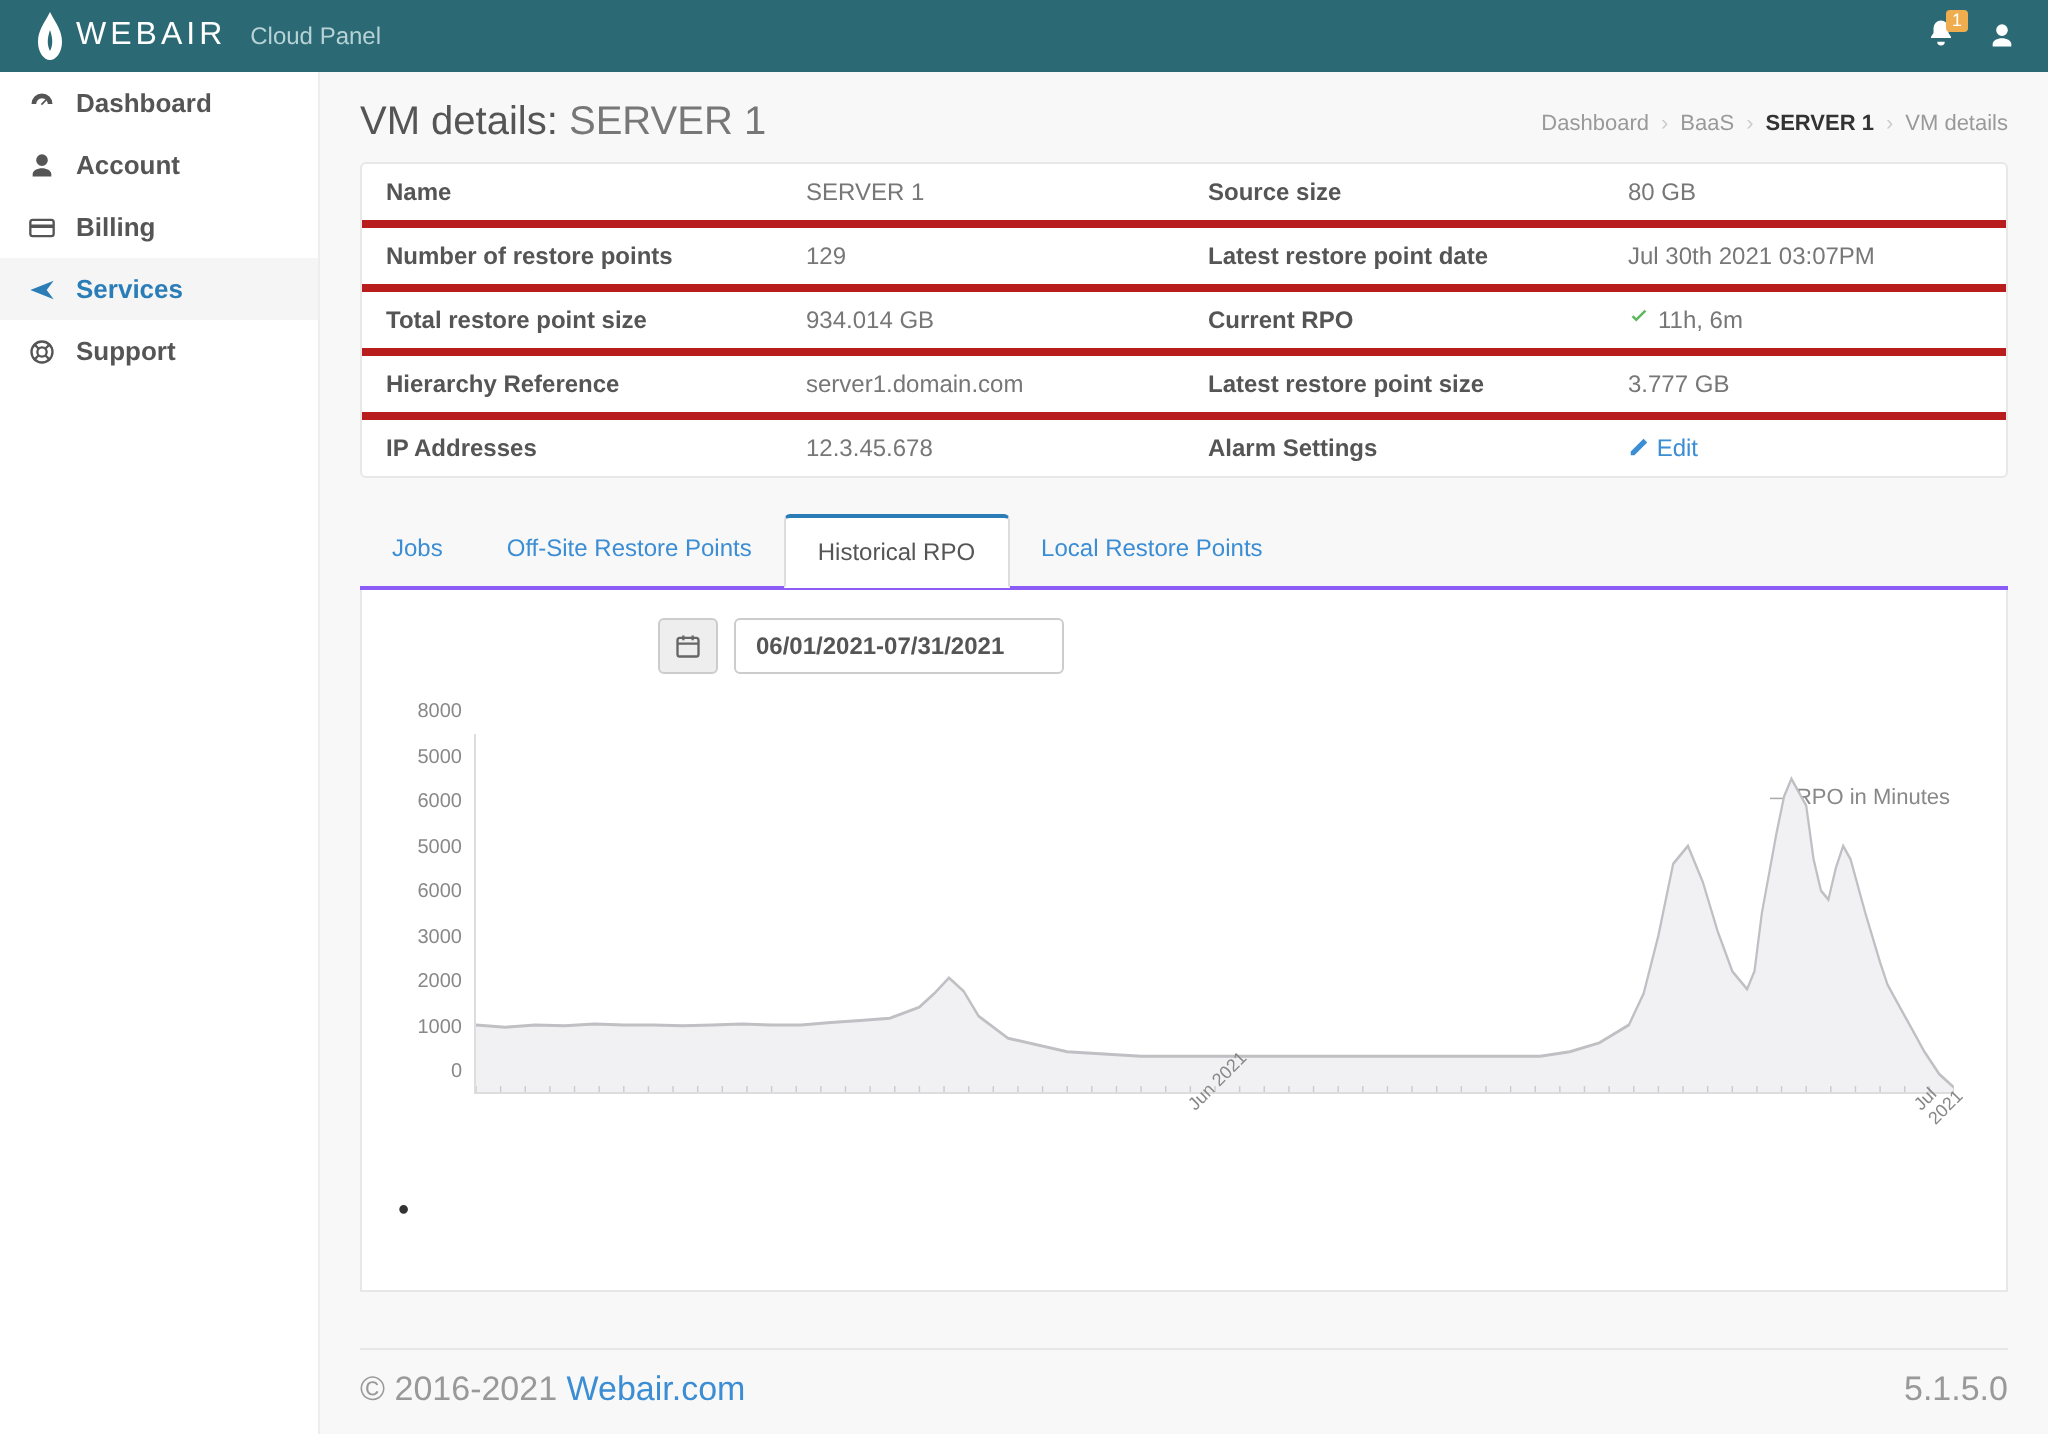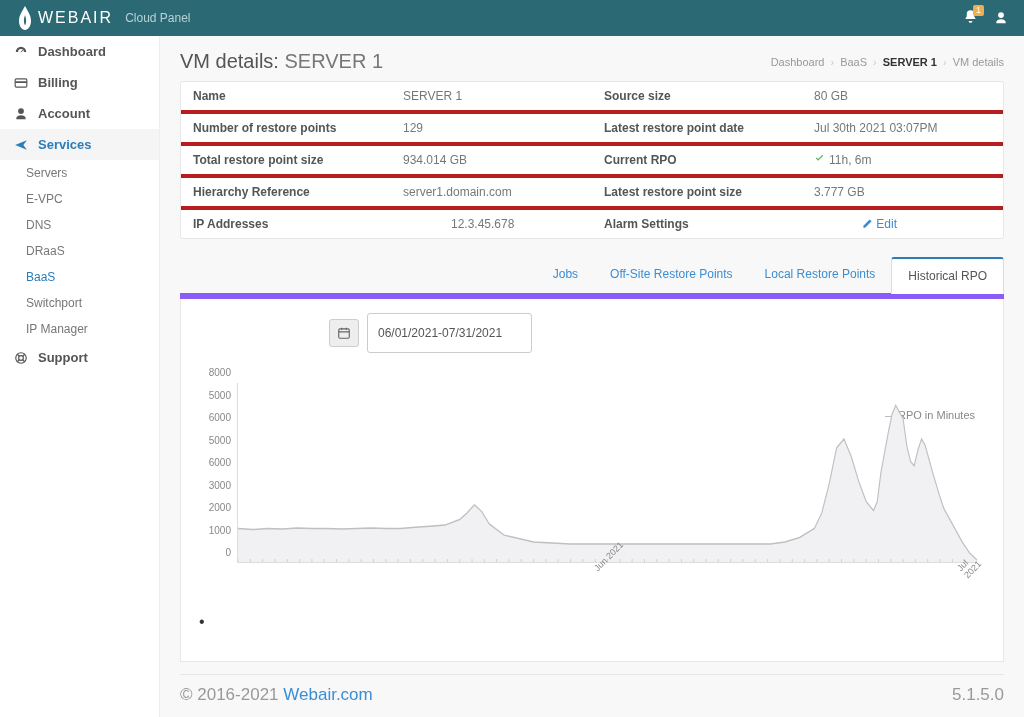--- a/index.html
+++ b/index.html
@@ -34,37 +34,37 @@
   .breadcrumb { font-size: 11px; color: #999; }
   .breadcrumb .bc { color: #999; }
   .breadcrumb .bc.cur { color: #333; font-weight: bold; }
   .breadcrumb .sep { margin: 0 6px; color: #ccc; }
   
   
   .card { background: #fff; border: 1px solid #e7e7e7; border-radius: 3px; }
   .details { display: flex; }
   .det-col { flex: 1; }
   .det-row { display: flex; align-items: center; padding: 7px 12px; border-bottom: 4px solid #b91c1c; }
-  .det-row:last-child { border-bottom: none; gap: 48px; }
+  .det-row:last-child { border-bottom: none; }
   .det-label { width: 210px; font-weight: bold; font-size: 12px; color: #555; }
   .det-val { font-size: 12px; color: #777; }
   .det-val a { color: #3b8dd4; text-decoration: none; cursor: pointer; }
   .rpo-check { color: #5cb85c; margin-right: 4px; }
   
   
   .tabs-wrap { margin-top: 18px; }
-  .tabs { display: flex; border-bottom: 6px solid #8b5cf6; justify-content: flex-end; }
+  .tabs { display: flex; border-bottom: 2px solid #8b5cf6; }
   .tab { padding: 10px 16px; font-size: 12px; color: #3b8dd4; cursor: pointer; }
   .tab.active { color: #555; border: 1px solid #ddd; border-bottom: 1px solid #fff; border-top: 2px solid #2b7db8; background: #fff; margin-bottom: -1px; border-radius: 3px 3px 0 0; }
   
   .tab-body { background: #fff; border: 1px solid #e7e7e7; border-top: none; padding: 14px 18px 30px 18px; }
   
   .date-row { display: flex; align-items: center; gap: 8px; margin-left: 130px; margin-bottom: 10px; }
   .cal-btn { width: 30px; height: 28px; background: #eee; border: 1px solid #ccc; display: flex; align-items: center; justify-content: center; border-radius: 3px; cursor: pointer; }
-  .date-input { height: 40px; border: 1px solid #ccc; border-radius: 3px; padding: 0 10px; font-size: 12px; color: #555; width: 165px; }
+  .date-input { height: 28px; border: 1px solid #ccc; border-radius: 3px; padding: 0 10px; font-size: 12px; color: #555; width: 165px; font-weight: bold; }
   
   .chart-title { font-size: 14px; color: #777; display: flex; align-items: center; gap: 6px; margin: 4px 0 6px 8px; }
   .ct-icon { width: 14px; height: 14px; }
   
   .chart-area { position: relative; height: 230px; }
   .chart-legend { position: absolute; top: 0; right: 10px; font-size: 11px; color: #888; margin-top: 46px; }
   .chart-legend .dash { color: #aaa; margin-right: 2px; }
   
   .yaxis { position: absolute; left: 0; top: 20px; bottom: 30px; width: 34px; }
   .ytick { position: absolute; right: 2px; font-size: 10px; color: #888; transform: translateY(-50%); }
@@ -110,51 +110,42 @@
       <span class="nav-icon">
           <svg width="14" height="14" viewBox="0 0 24 24">
             <path fill="currentColor" d="M12 3a9 9 0 0 0-9 9h4a5 5 0 0 1 10 0h4a9 9 0 0 0-9-9zm-1 9l4-4 1 1-4 4z"></path>
           </svg>
         </span>
       <span>Dashboard</span>
     </div>
     <div class="nav-item">
       <span class="nav-icon">
           <svg width="14" height="14" viewBox="0 0 24 24">
+            <path fill="currentColor" d="M12 12a5 5 0 1 0-5-5 5 5 0 0 0 5 5zm0 2c-4 0-8 2-8 5v2h16v-2c0-3-4-5-8-5z"></path>
+          </svg>
+        </span>
+      <span>Account</span>
+    </div>
+    <div class="nav-item">
+      <span class="nav-icon">
+          <svg width="14" height="14" viewBox="0 0 24 24">
             <rect x="2" y="5" width="20" height="14" rx="2" fill="none" stroke="currentColor" stroke-width="2"></rect>
             <rect x="2" y="9" width="20" height="3" fill="currentColor"></rect>
           </svg>
         </span>
       <span>Billing</span>
     </div>
-    <div class="nav-item">
-      <span class="nav-icon">
-          <svg width="14" height="14" viewBox="0 0 24 24">
-            <path fill="currentColor" d="M12 12a5 5 0 1 0-5-5 5 5 0 0 0 5 5zm0 2c-4 0-8 2-8 5v2h16v-2c0-3-4-5-8-5z"></path>
-          </svg>
-        </span>
-      <span>Account</span>
-    </div>
     <div class="nav-item active">
       <span class="nav-icon">
           <svg width="14" height="14" viewBox="0 0 24 24">
             <path fill="currentColor" d="M2 12l20-8-6 8 6 8z"></path>
           </svg>
         </span>
       <span>Services</span>
     </div>
-    <div id="services-sub">
-        <div class="nav-sub">Servers</div>
-        <div class="nav-sub">E-VPC</div>
-        <div class="nav-sub">DNS</div>
-        <div class="nav-sub">DRaaS</div>
-        <div class="nav-sub active">BaaS</div>
-        <div class="nav-sub">Switchport</div>
-        <div class="nav-sub">IP Manager</div>
-      </div>
     <div class="nav-item">
       <span class="nav-icon">
           <svg width="14" height="14" viewBox="0 0 24 24">
             <circle cx="12" cy="12" r="9" fill="none" stroke="currentColor" stroke-width="2"></circle>
             <circle cx="12" cy="12" r="4" fill="none" stroke="currentColor" stroke-width="2"></circle>
             <path stroke="currentColor" stroke-width="2" d="M5 5l4 4M19 5l-4 4M5 19l4-4M19 19l-4-4"></path>
           </svg>
         </span>
       <span>Support</span>
     </div>
@@ -217,22 +208,22 @@
                   <path fill="#3b8dd4" d="M3 17v4h4L19 9l-4-4L3 17zM21 7l-2 2-4-4 2-2 4 4z"></path>
                 </svg> Edit</a></div>
           </div>
         </div>
     </div>
 
     <div class="tabs-wrap">
       <div class="tabs" id="tabs">
           <div class="tab">Jobs</div>
           <div class="tab">Off-Site Restore Points</div>
+          <div class="tab active">Historical RPO</div>
           <div class="tab">Local Restore Points</div>
-          <div class="tab active">Historical RPO</div>
         </div>
       <div class="tab-body">
         <div class="date-row">
           <div class="cal-btn">
             <svg width="14" height="14" viewBox="0 0 24 24">
                 <rect x="3" y="5" width="18" height="16" rx="2" fill="none" stroke="#666" stroke-width="2"></rect>
                 <path stroke="#666" stroke-width="2" d="M3 10h18M8 3v4M16 3v4"></path>
               </svg>
           </div>
           <input class="date-input" value="06/01/2021-07/31/2021" style="">

